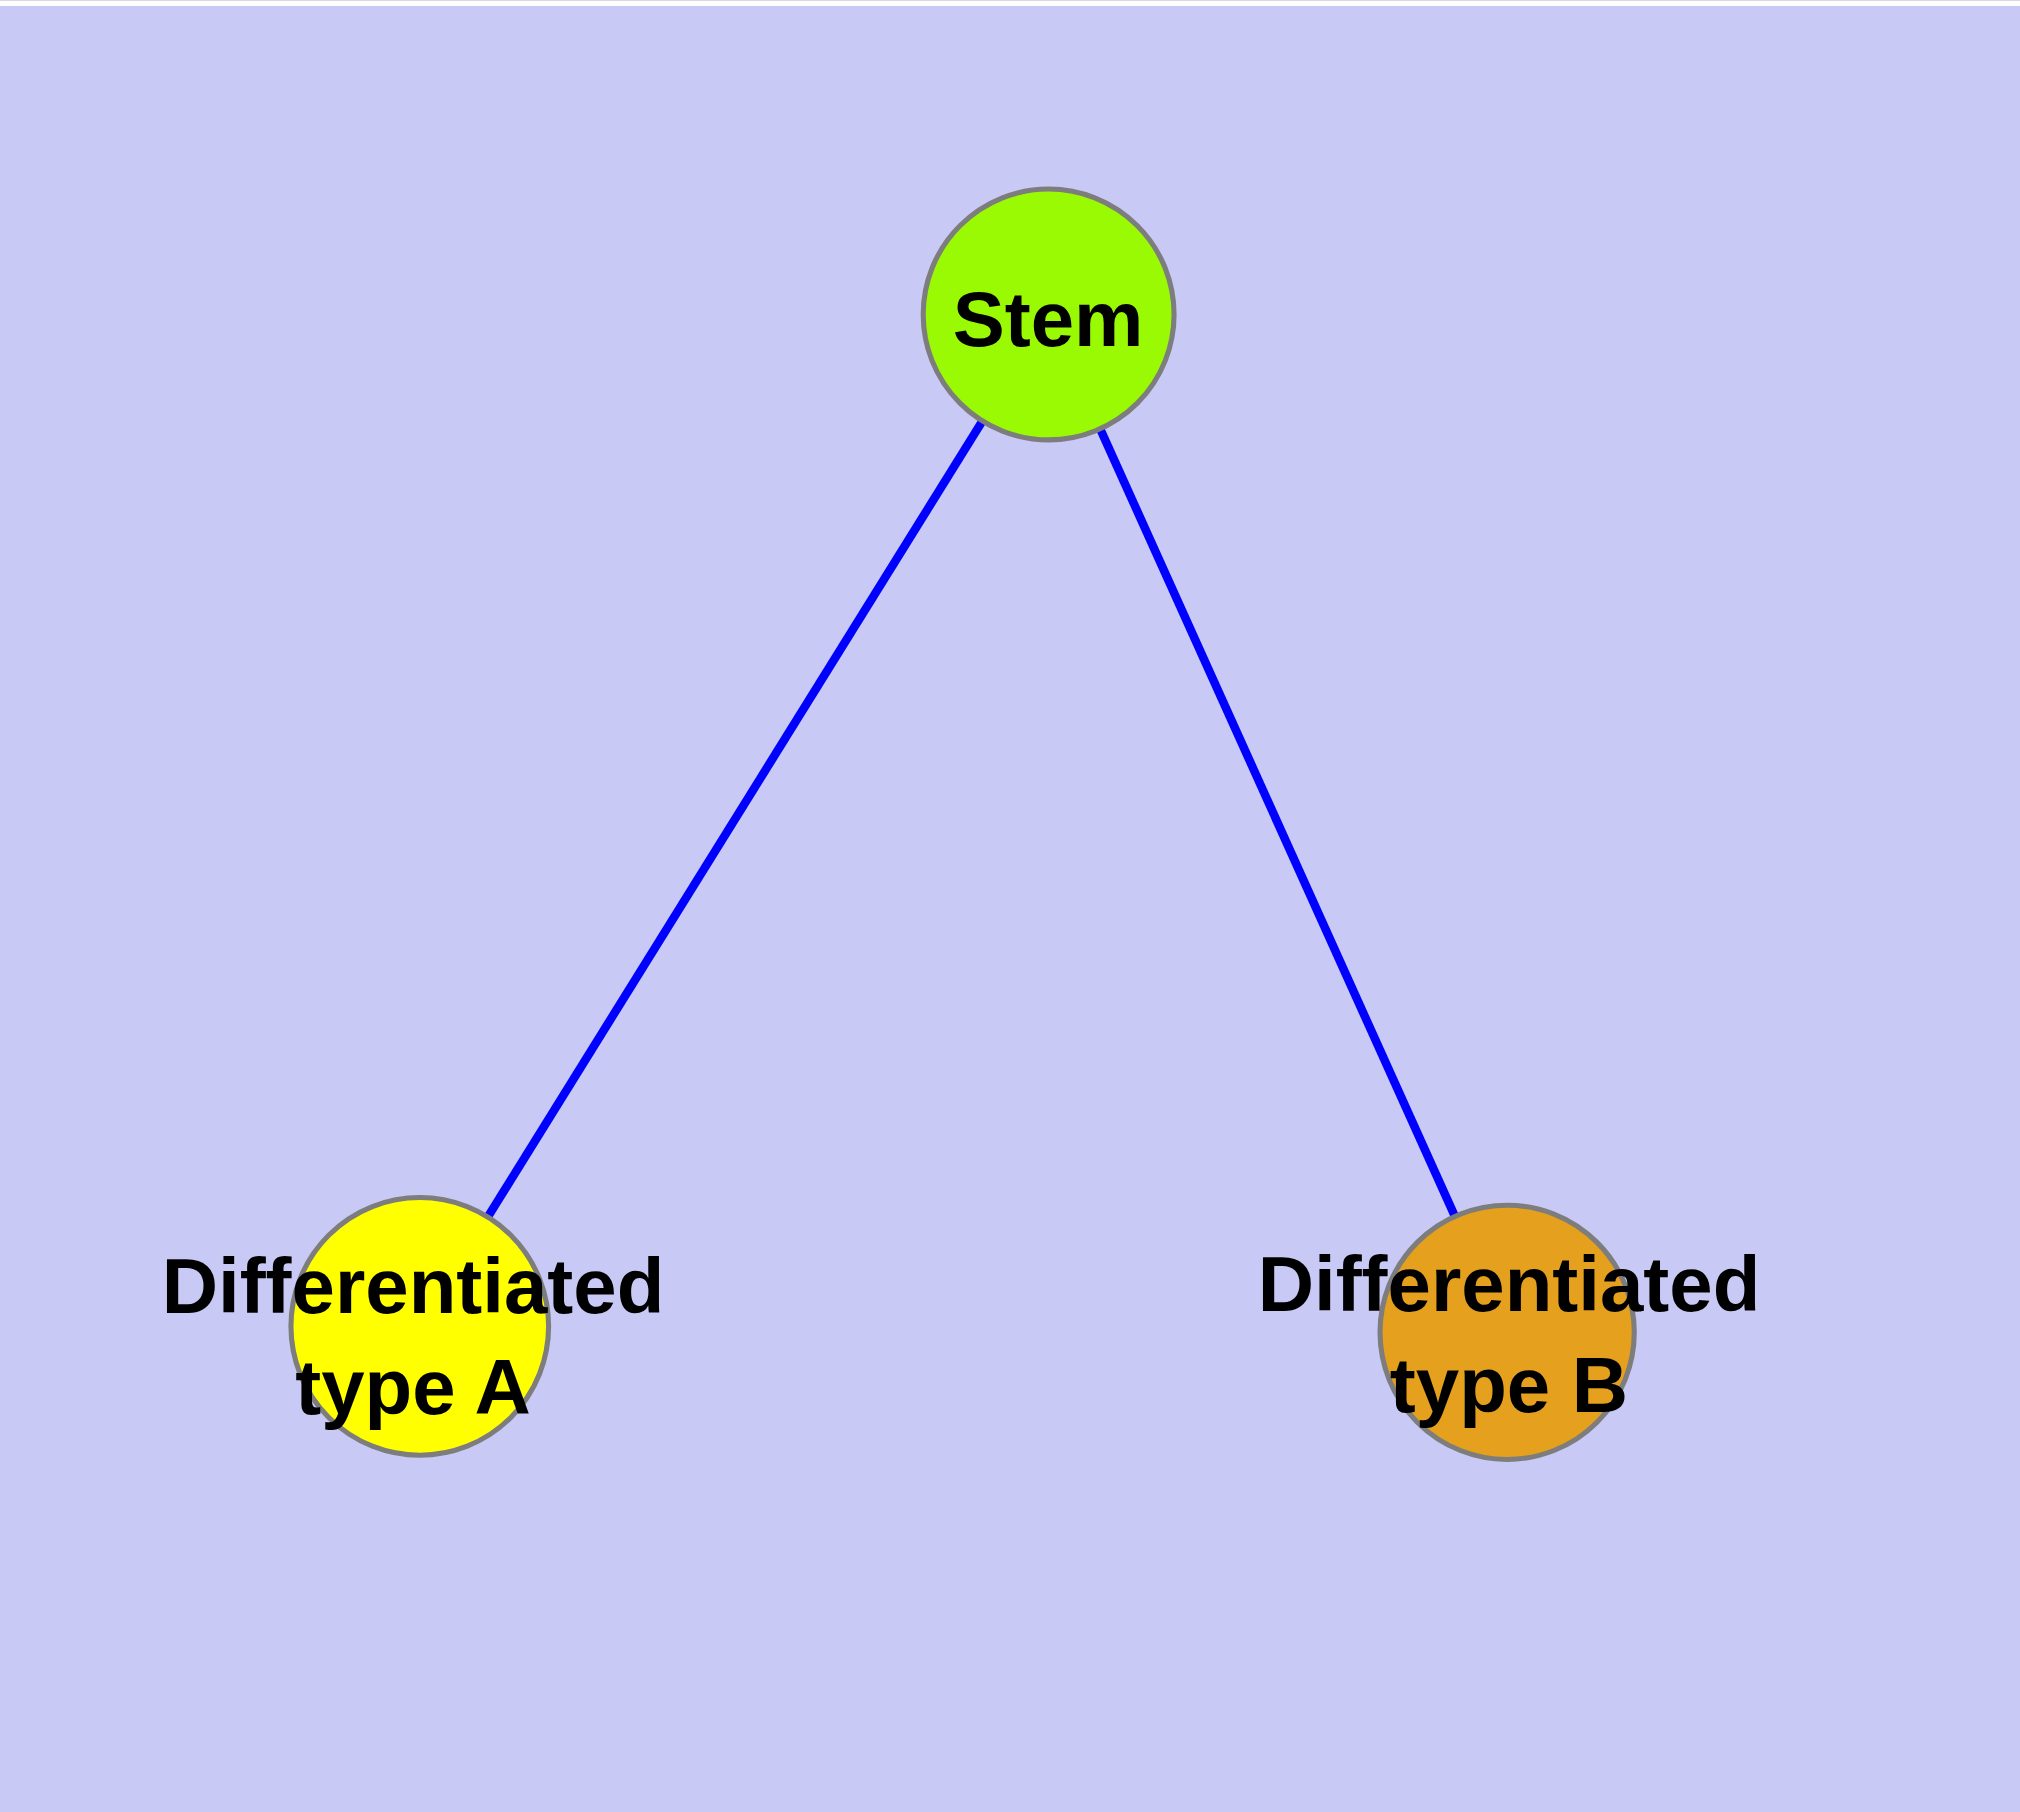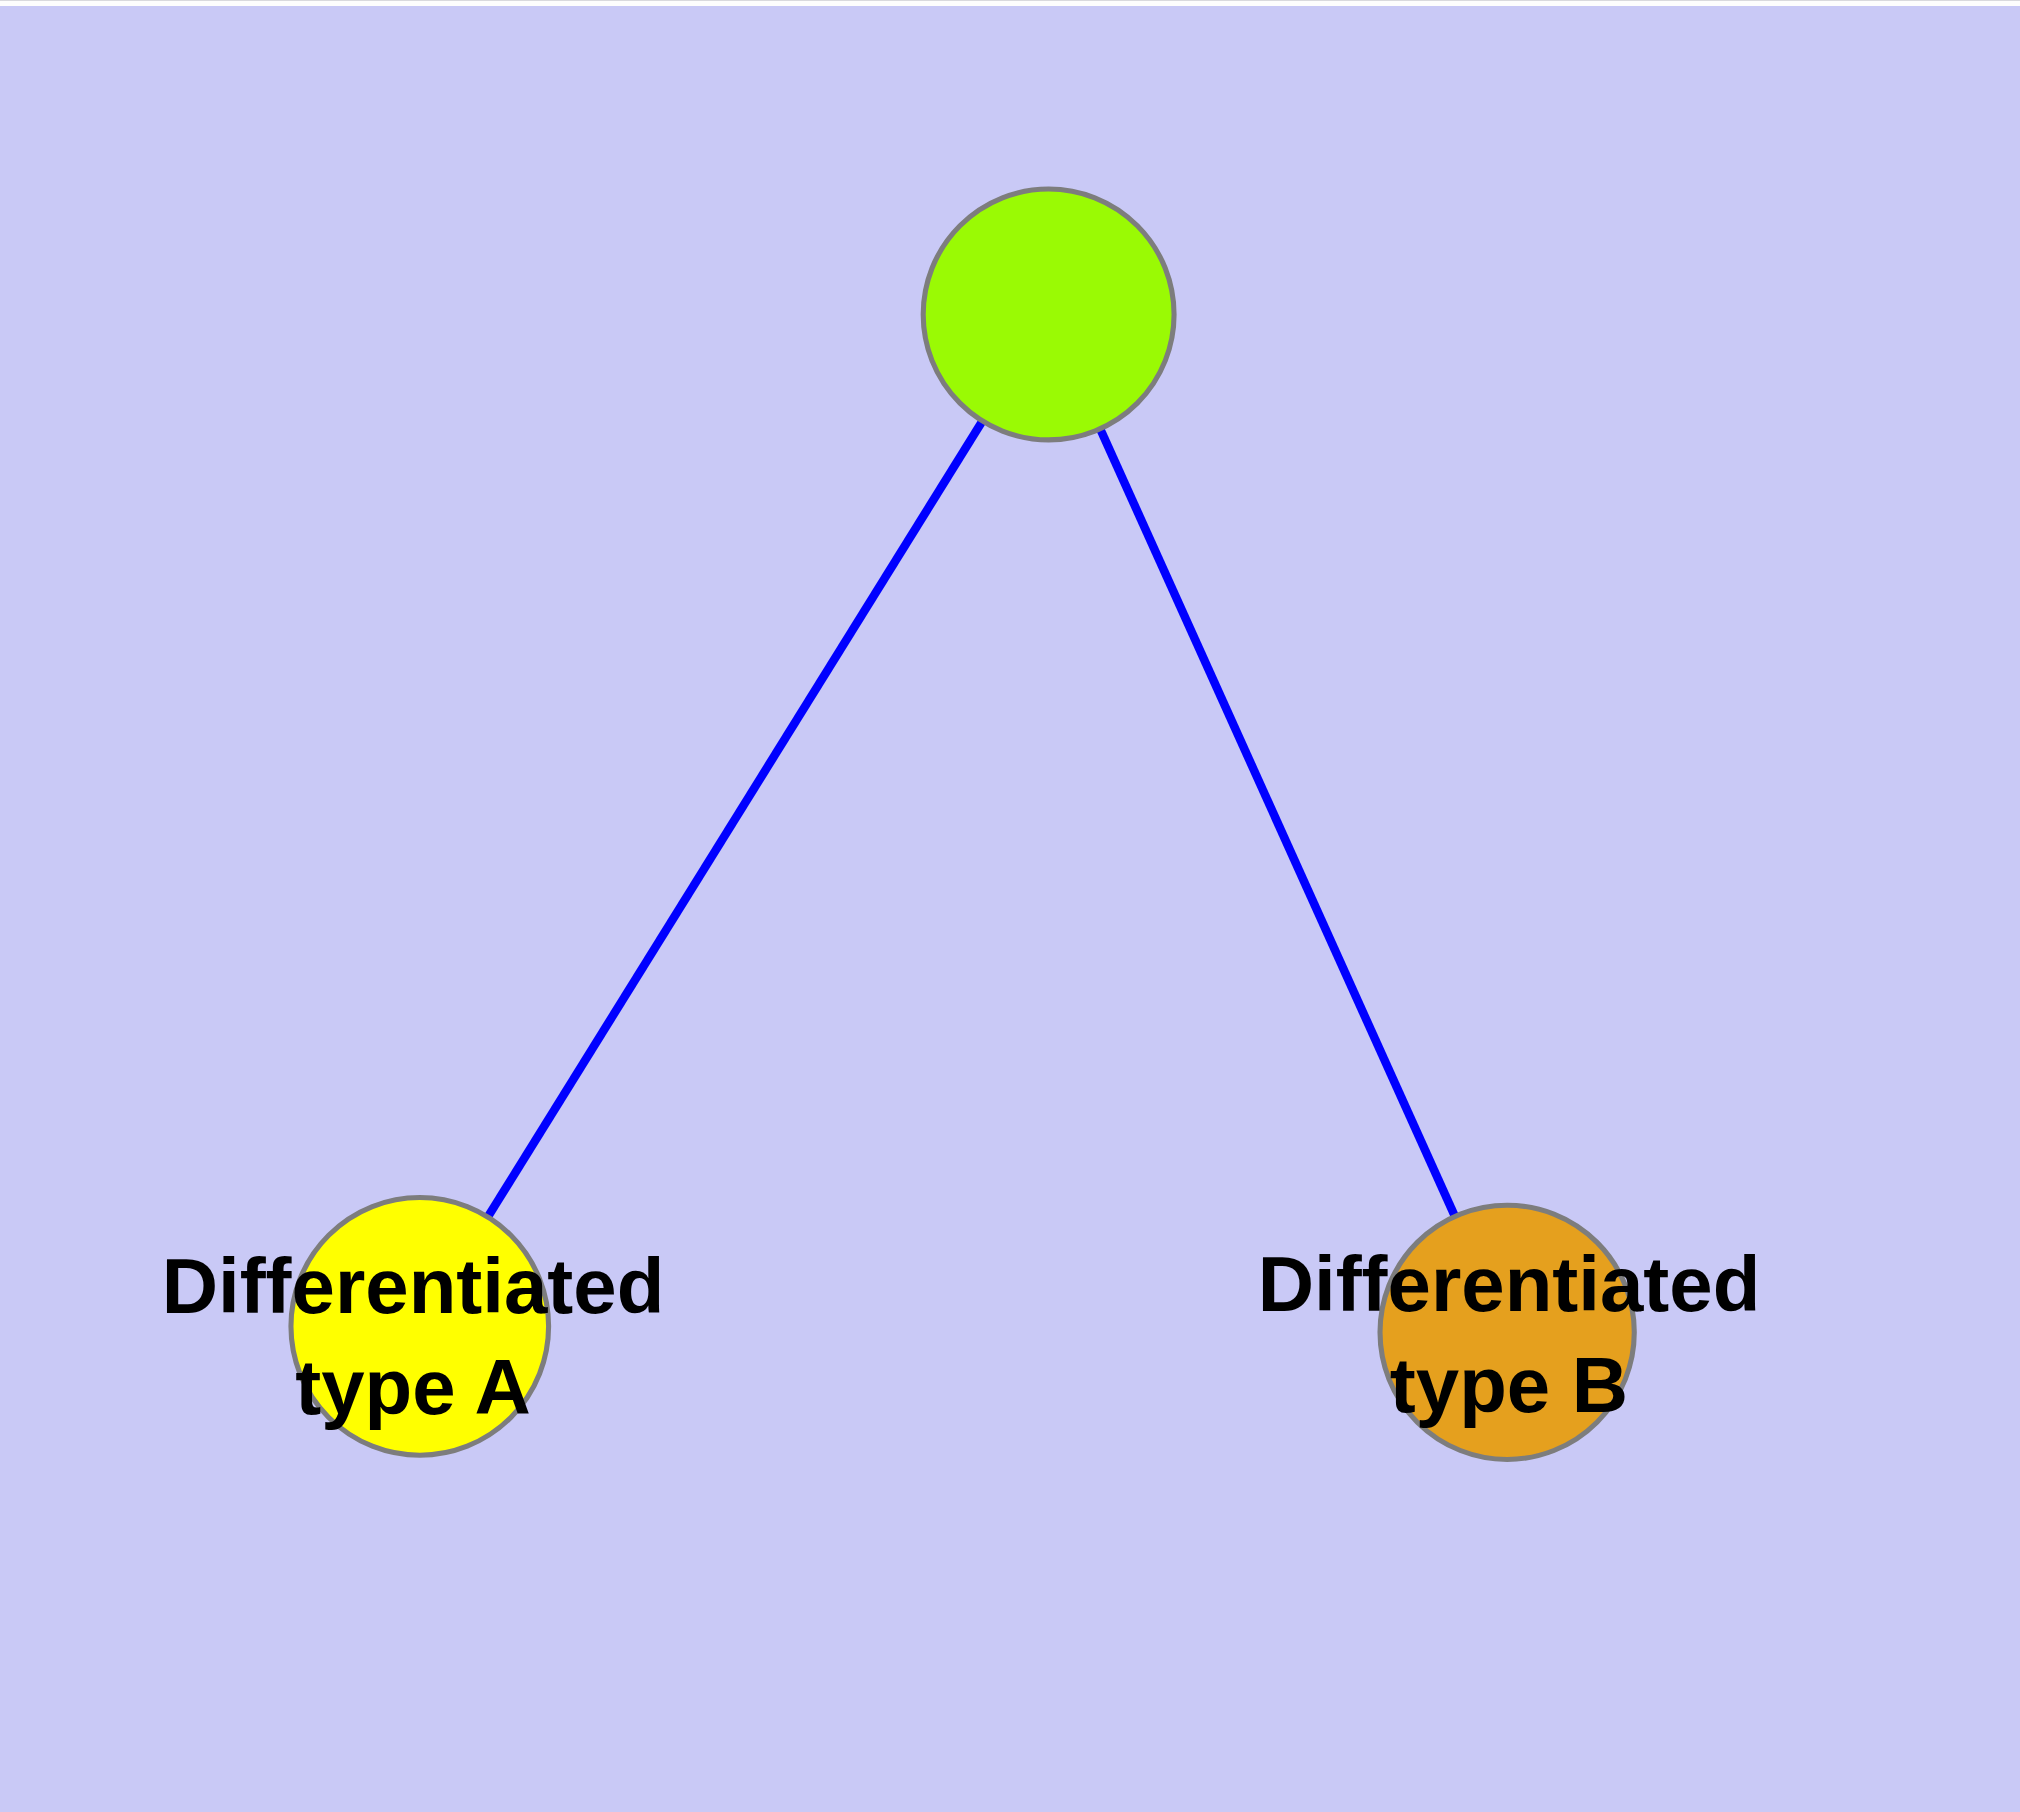--- a/index.html
+++ b/index.html
@@ -64,19 +64,20 @@
     <rect x="0" y="0" width="2384" height="2138" fill="#c9c9f6"></rect>
 
     <line x1="1237" y1="371" x2="495" y2="1565" class="edge" stroke="#0000ff"></line>
     <line x1="1237" y1="371" x2="1778" y2="1572" class="edge" stroke="#0000ff"></line>
 
     <circle cx="1237" cy="371" r="148" class="node" fill="#9afa04"></circle>
     <circle cx="495" cy="1565" r="152" class="node" fill="#ffff00"></circle>
     <circle cx="1778" cy="1572" r="150" class="node" fill="#e5a01e"></circle>
   </svg>
 
+  <div class="node-label label-stem">Stem</div>
   <div class="node-label label-type-a">Differentiated
 type A</div>
   <div class="node-label label-type-b">Differentiated
 type B</div>
 
 </div>
 
 
 </body></html>

